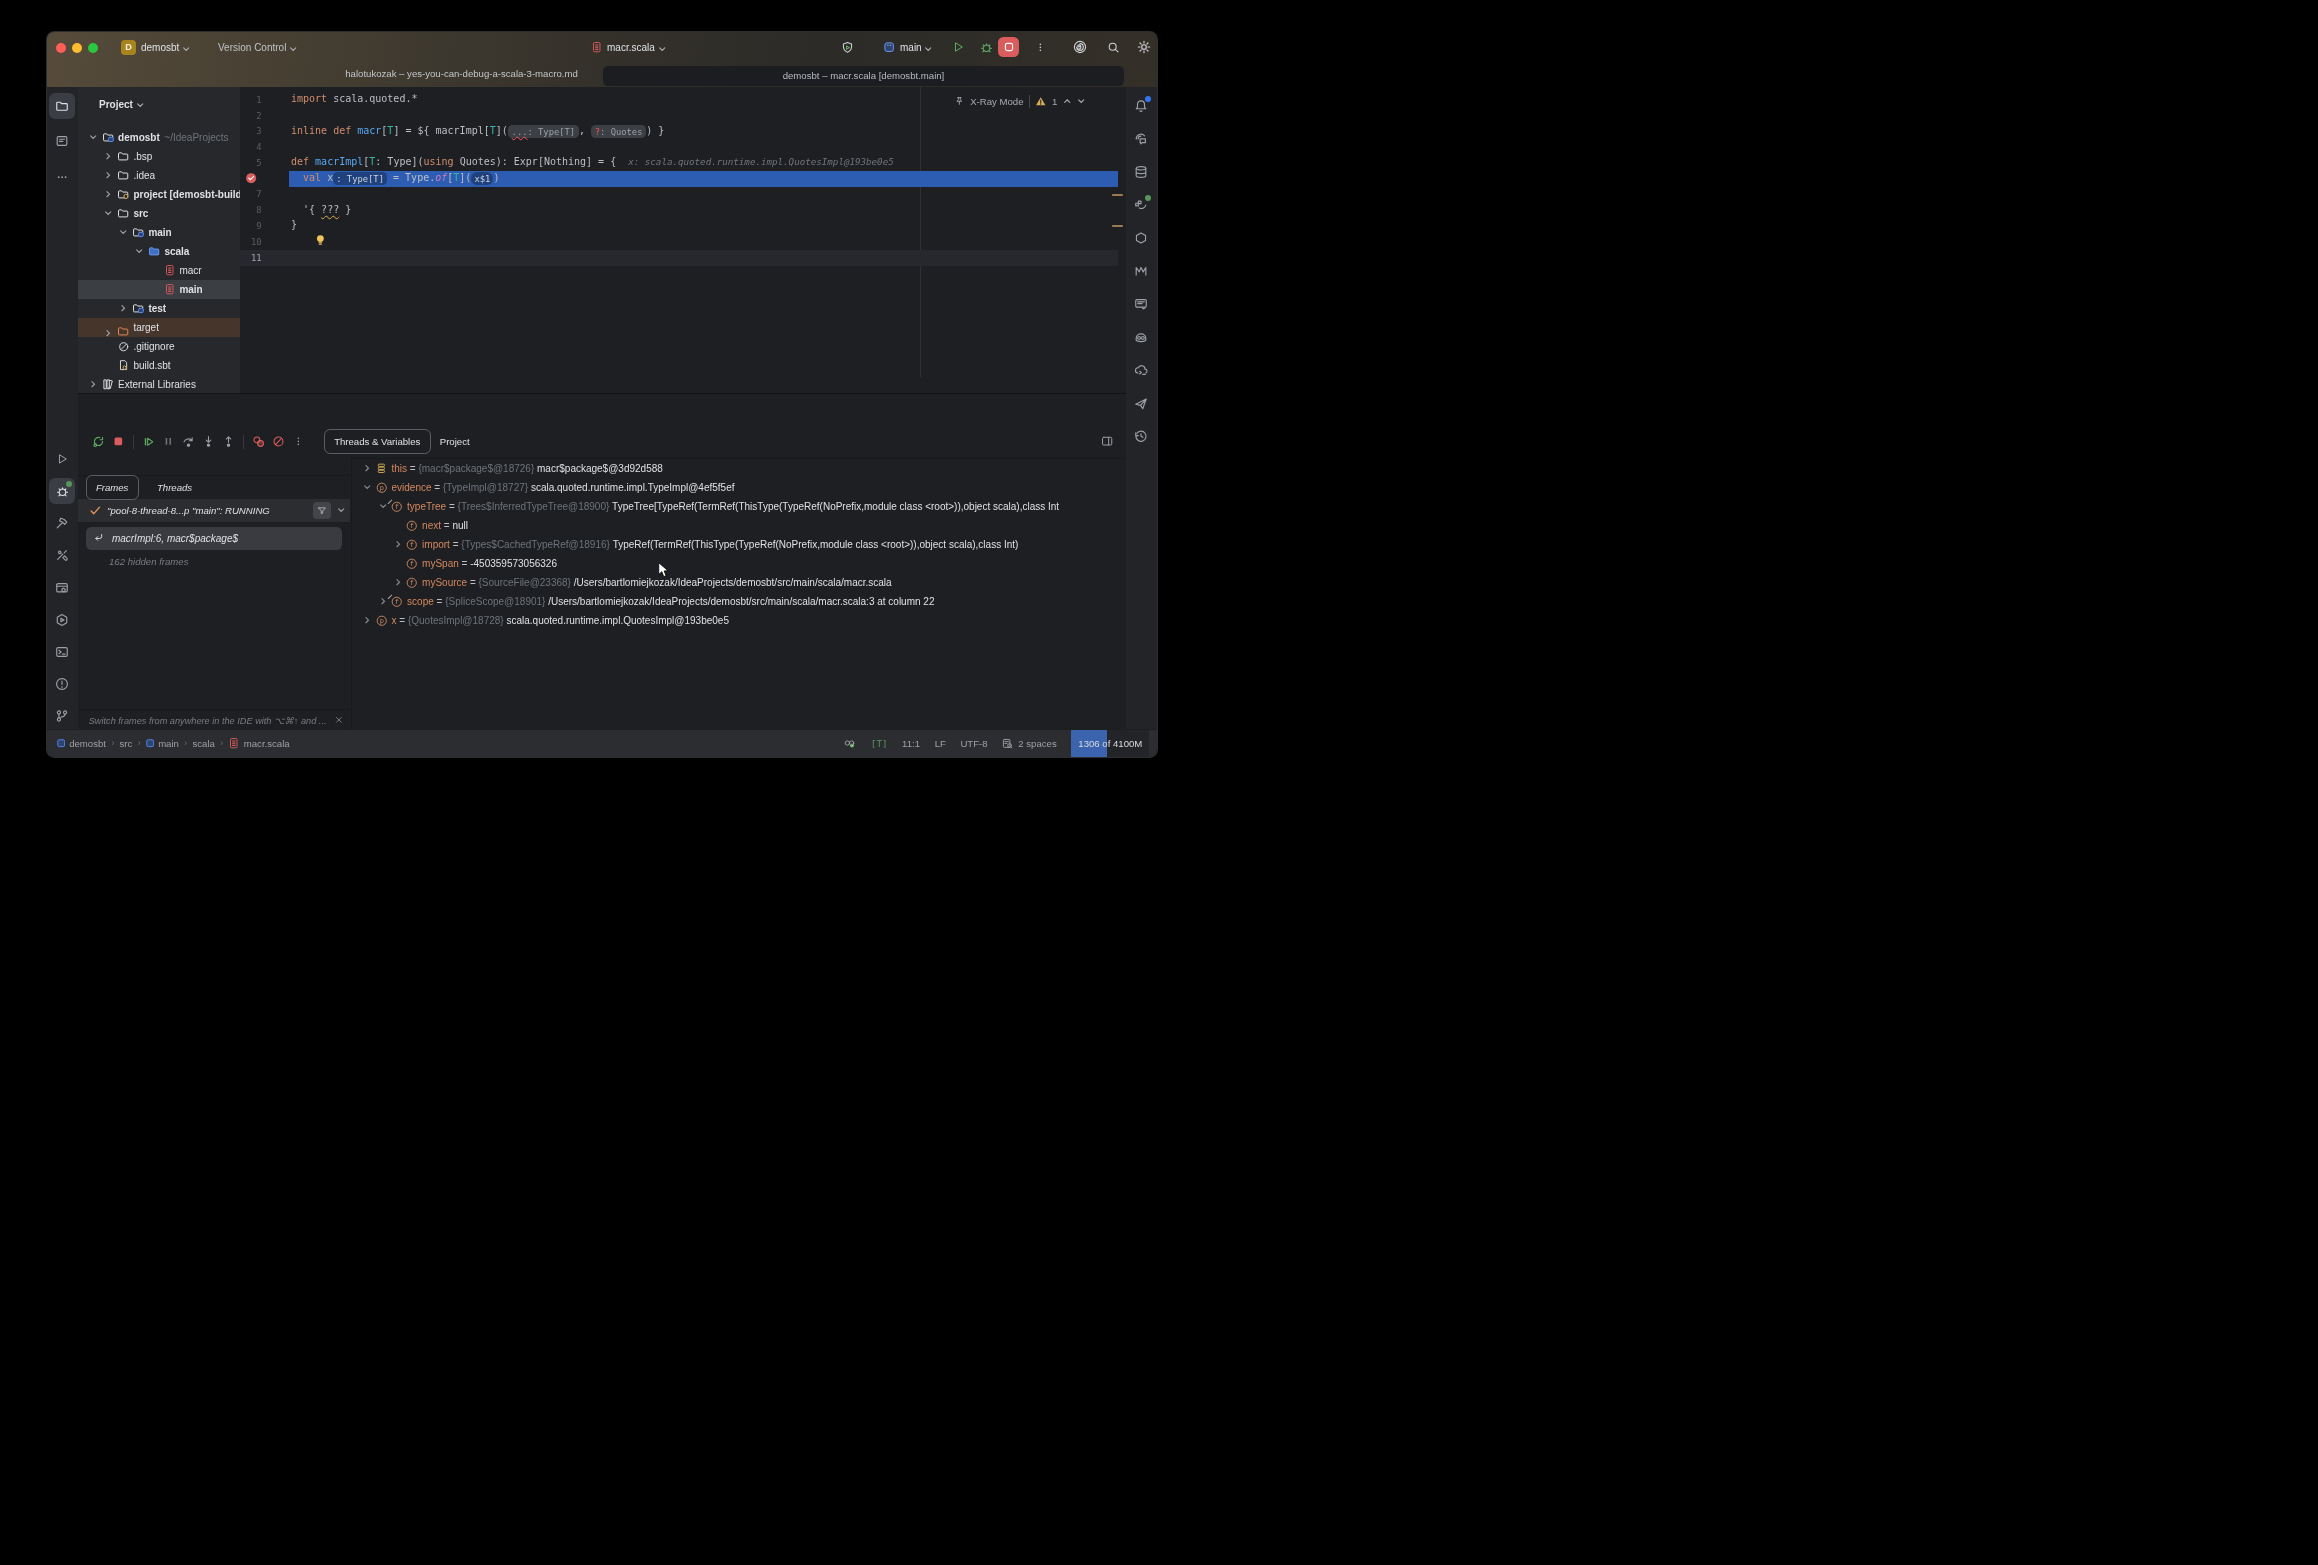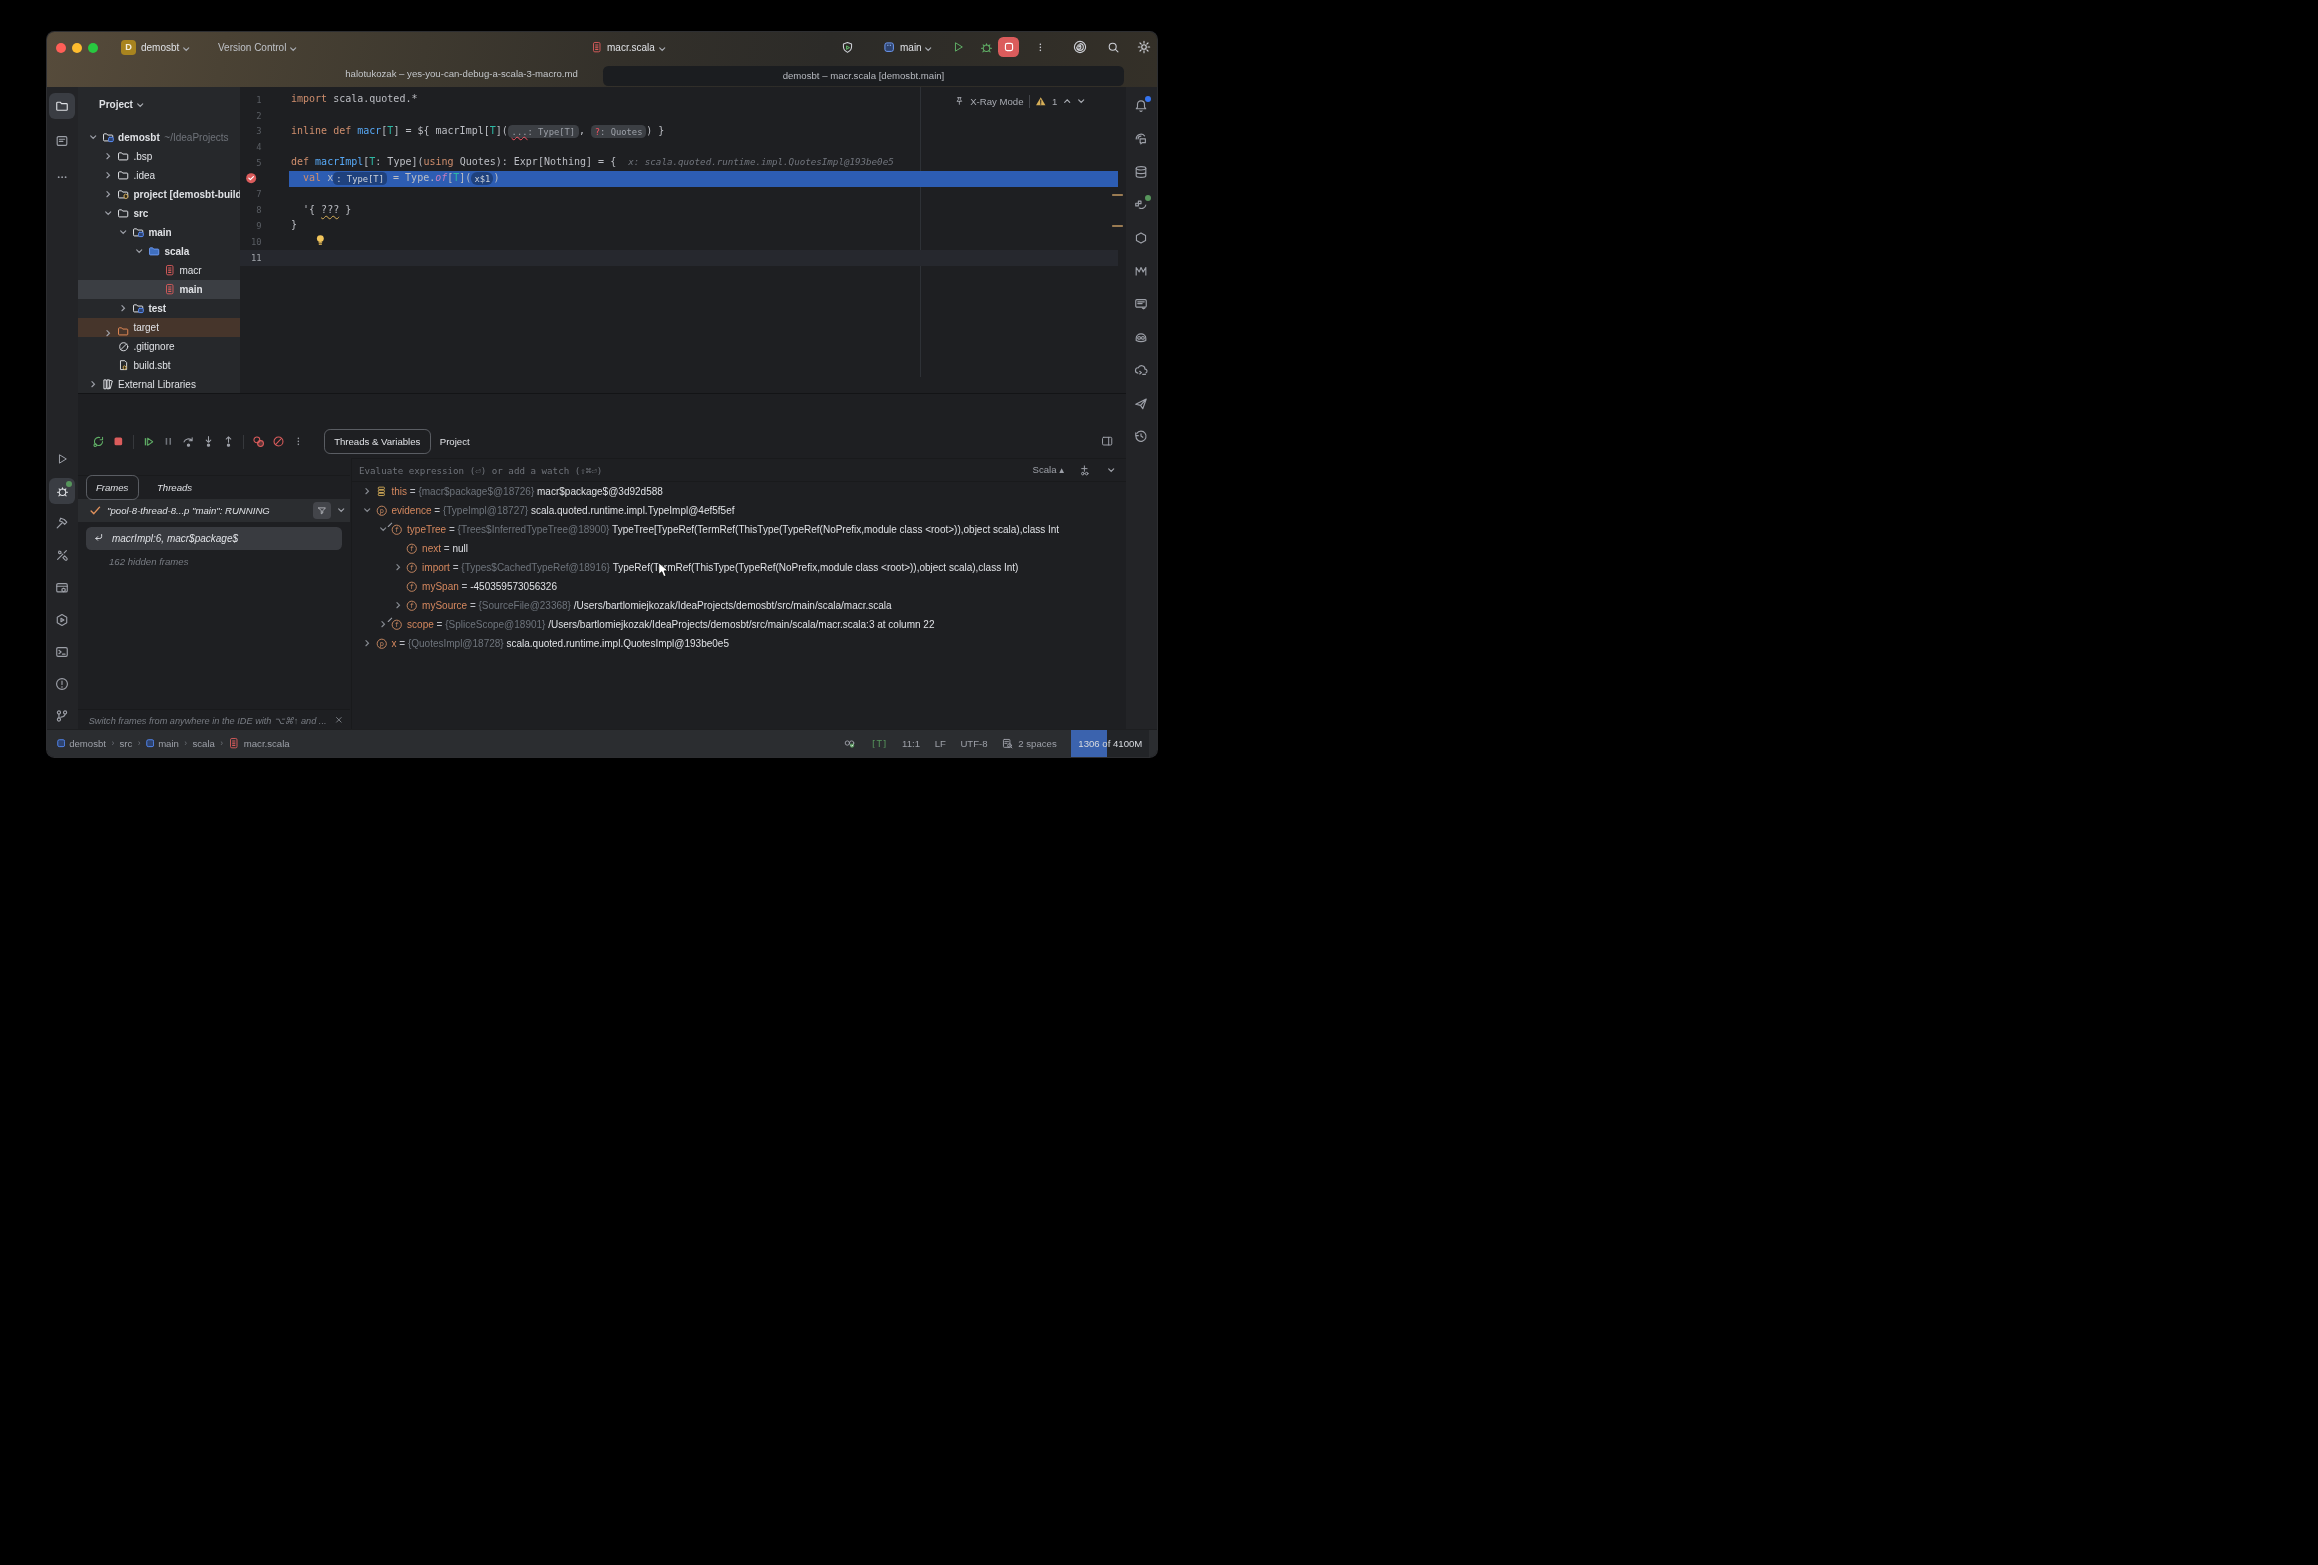--- a/index.html
+++ b/index.html
@@ -718,38 +718,20 @@
       <div class="fhint">
         <span>Switch frames from anywhere in the IDE with ⌥⌘↑ and ...</span>
         <span style="margin-left:auto;margin-right:7.7px;color:#787c83;">
             <svg width="7.7" height="7.7" viewBox="0 0 10 10">
               <path d="M2 2l6 6M8 2l-6 6" stroke="currentColor" stroke-width="1.3" stroke-linecap="round"></path>
             </svg>
           </span>
       </div>
     </div>
     <div class="vars">
-      <div class="evalrow">
-        <span class="evaltext">Evaluate expression (⏎) or add a watch (⇧⌘⏎)</span>
-        <span class="evalright">
-          <span><span>Scala</span> ▴</span>
-          <span>
-              <svg width="12.3" height="12.3" viewBox="0 0 16 16" fill="none" stroke="currentColor" stroke-width="1.3" stroke-linecap="round" stroke-linejoin="round">
-                <path d="M7 2.5v7M3.5 6h7"></path>
-                <circle cx="5" cy="12.5" r="1.7"></circle>
-                <circle cx="10" cy="12.5" r="1.7"></circle>
-              </svg>
-            </span>
-          <span>
-              <svg width="8.4" height="8.4" viewBox="0 0 10 10">
-                <polyline points="2,3.5 5,6.5 8,3.5" fill="none" stroke="currentColor" stroke-width="1.4" stroke-linecap="round"></polyline>
-              </svg>
-            </span>
-        </span>
-      </div>
       <div id="vars">
           <div class="vrow" style="padding-left: 8.4px;"><span class="chv"><svg width="8.4" height="8.4" viewBox="0 0 10 10">
                 <polyline points="3.5,2 6.5,5 3.5,8" fill="none" stroke="currentColor" stroke-width="1.4" stroke-linecap="round"></polyline>
               </svg></span><span class="vic"><svg width="10.7" height="10.7" viewBox="0 0 14 14" fill="none" stroke="#d6ae58" stroke-width="1.2">
                 <rect x="3" y="1.5" width="8" height="3" rx="1"></rect>
                 <rect x="3" y="5.5" width="8" height="3" rx="1"></rect>
                 <rect x="3" y="9.5" width="8" height="3" rx="1"></rect>
               </svg></span><span class="vname">this</span><span class="veq"> = </span><span class="vaddr">{macr$package$@18726} </span><span class="vval">macr$package$@3d92d588</span></div>
           <div class="vrow" style="padding-left: 8.4px;"><span class="chv"><svg width="8.4" height="8.4" viewBox="0 0 10 10">
                 <polyline points="2,3.5 5,6.5 8,3.5" fill="none" stroke="currentColor" stroke-width="1.4" stroke-linecap="round"></polyline>

